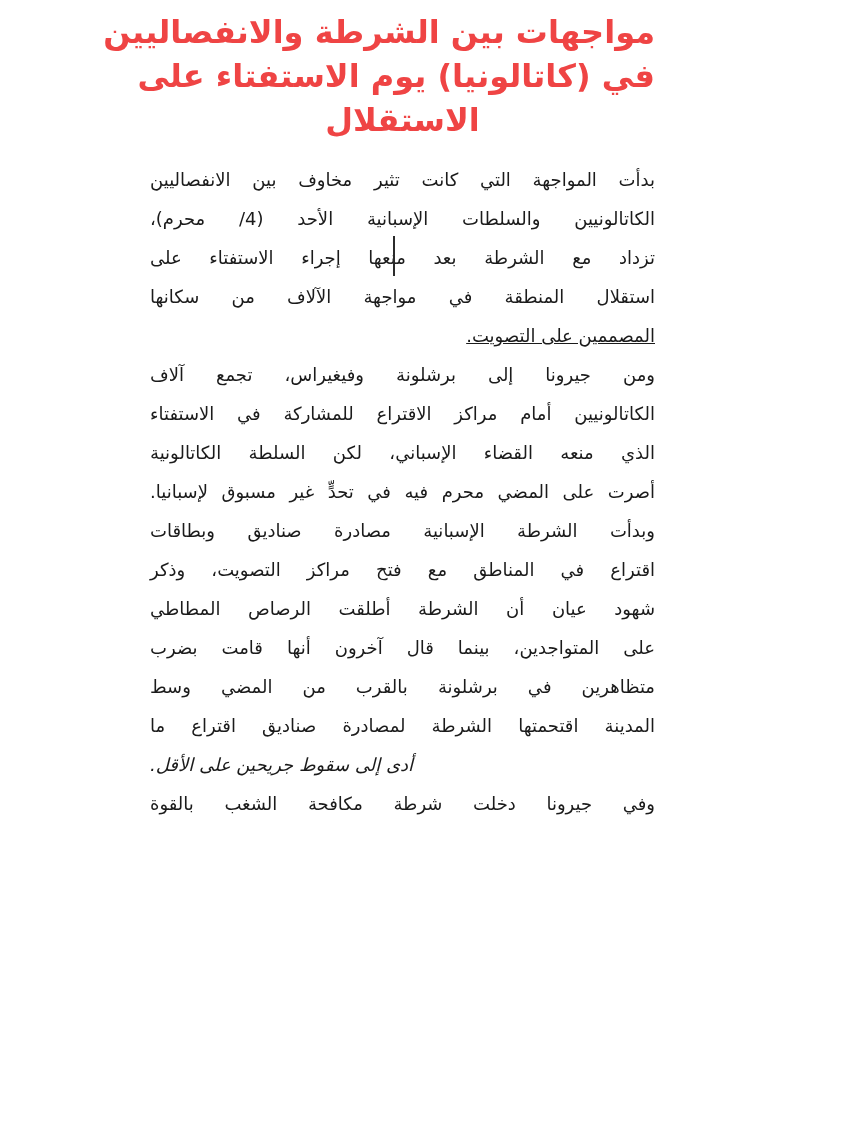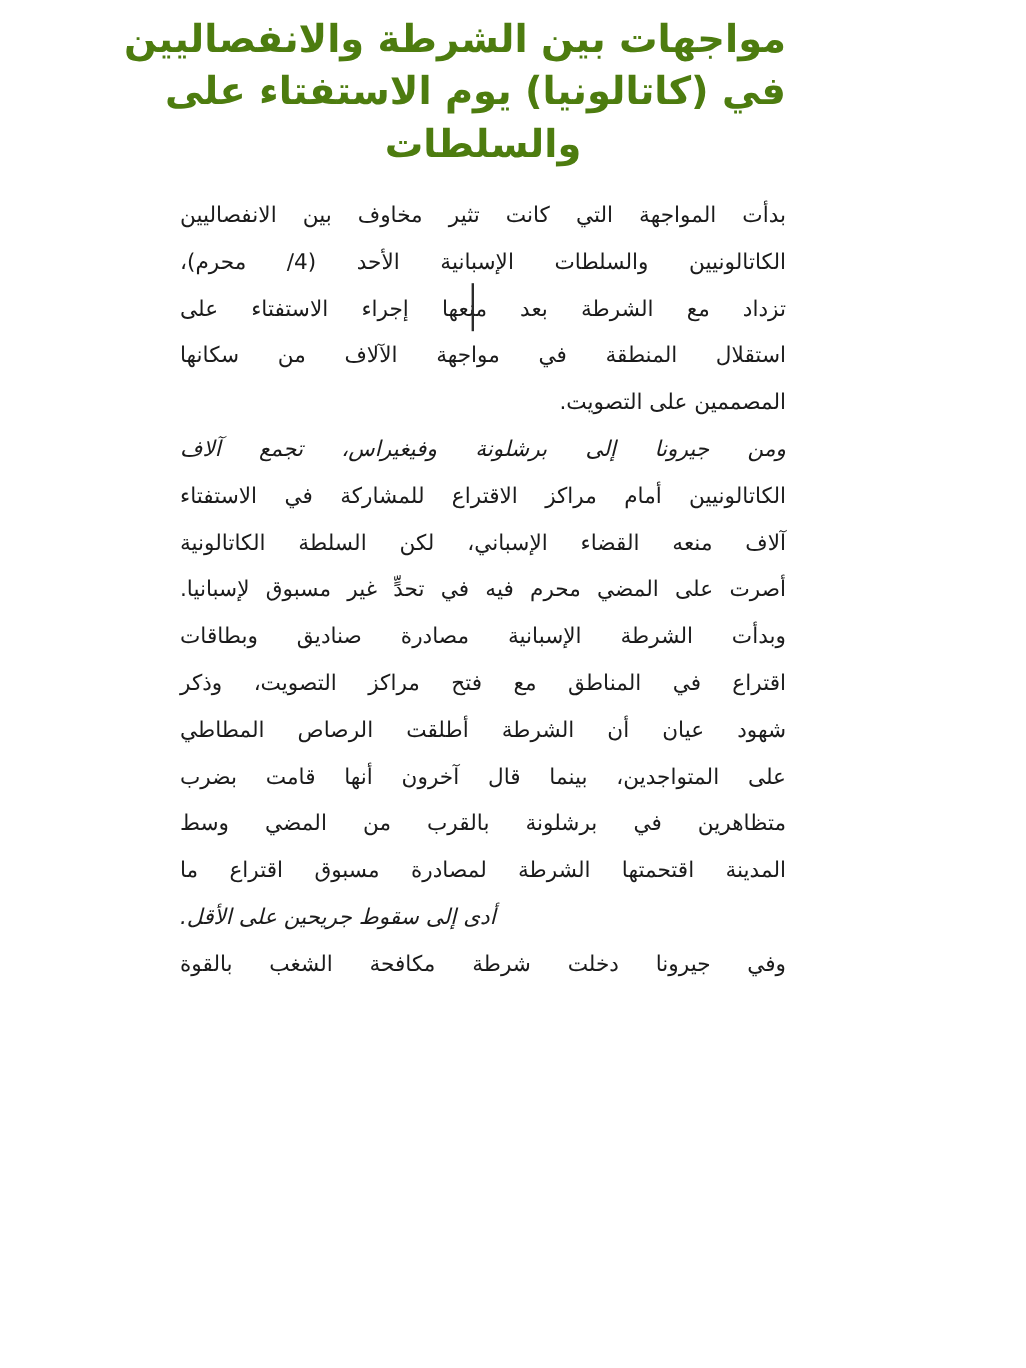--- a/index.html
+++ b/index.html
@@ -14,88 +14,88 @@
     font-family: "DejaVu Sans", sans-serif;
   }
   .column {
     position: absolute;
     top: 10px;
     right: 200px;
     width: 505px;
   }
   .title {
     text-align: center;
-    color: #4d7c0f;
+    color: #ef4444;
     font-weight: bold;
     font-size: 32px;
     line-height: 44px;
     margin-bottom: 18px;
   }
   .title-line { white-space: nowrap; }
   .body-text { color: #1b1b1b; }
   .bline {
     font-size: 18px;
     line-height: 39px;
     text-align: justify;
     text-align-last: justify;
     -moz-text-align-last: justify;
     white-space: normal;
   }
-  .last-r { text-align-last: right; -moz-text-align-last: right; }
+  .last-r { text-align-last: right; text-decoration: underline; -moz-text-align-last: right; }
   .last-l { text-align-last: left; font-style: italic;  -moz-text-align-last: left; }
-  .gap-after { margin-bottom: 21px; font-style: italic; }
+  .gap-after { margin-bottom: 21px; }
   .para { margin: 0; }
   .caret {
     position: absolute;
     left: 393px;
     top: 236px;
     width: 2px;
     height: 40px;
     background: #2b2b2b;
   }
 </style>
 </head>
 <body>
 
 <div class="page">
   <div class="column">
 
     <div class="title">
       <div class="title-line">مواجهات بين الشرطة والانفصاليين</div>
       <div class="title-line">في (كاتالونيا) يوم الاستفتاء على</div>
-      <div class="title-line">والسلطات</div>
+      <div class="title-line">الاستقلال</div>
     </div>
 
     <div class="body-text">
 
       <div class="para">
         <div class="bline">بدأت المواجهة التي كانت تثير مخاوف بين الانفصاليين</div>
         <div class="bline">الكاتالونيين والسلطات الإسبانية الأحد (4/ محرم)،</div>
         <div class="bline">تزداد مع الشرطة بعد منعها إجراء الاستفتاء على</div>
         <div class="bline">استقلال المنطقة في مواجهة الآلاف من سكانها</div>
         <div class="bline last-r">المصممين على التصويت.</div>
       </div>
 
       <div class="para gap-after">
         <div class="bline">ومن جيرونا إلى برشلونة وفيغيراس، تجمع آلاف</div>
       </div>
 
       <div class="para">
         <div class="bline">الكاتالونيين أمام مراكز الاقتراع للمشاركة في الاستفتاء</div>
-        <div class="bline">آلاف منعه القضاء الإسباني، لكن السلطة الكاتالونية</div>
+        <div class="bline">الذي منعه القضاء الإسباني، لكن السلطة الكاتالونية</div>
         <div class="bline">أصرت على المضي محرم فيه في تحدٍّ غير مسبوق لإسبانيا.</div>
       </div>
 
       <div class="para">
         <div class="bline">وبدأت الشرطة الإسبانية مصادرة صناديق وبطاقات</div>
         <div class="bline">اقتراع في المناطق مع فتح مراكز التصويت، وذكر</div>
         <div class="bline">شهود عيان أن الشرطة أطلقت الرصاص المطاطي</div>
         <div class="bline">على المتواجدين، بينما قال آخرون أنها قامت بضرب</div>
         <div class="bline">متظاهرين في برشلونة بالقرب من المضي وسط</div>
-        <div class="bline">المدينة اقتحمتها الشرطة لمصادرة مسبوق اقتراع ما</div>
+        <div class="bline">المدينة اقتحمتها الشرطة لمصادرة صناديق اقتراع ما</div>
         <div class="bline last-l">أدى إلى سقوط جريحين على الأقل.</div>
       </div>
 
       <div class="para">
         <div class="bline">وفي جيرونا دخلت شرطة مكافحة الشغب بالقوة</div>
 
       </div>
 
     </div>
   </div>

